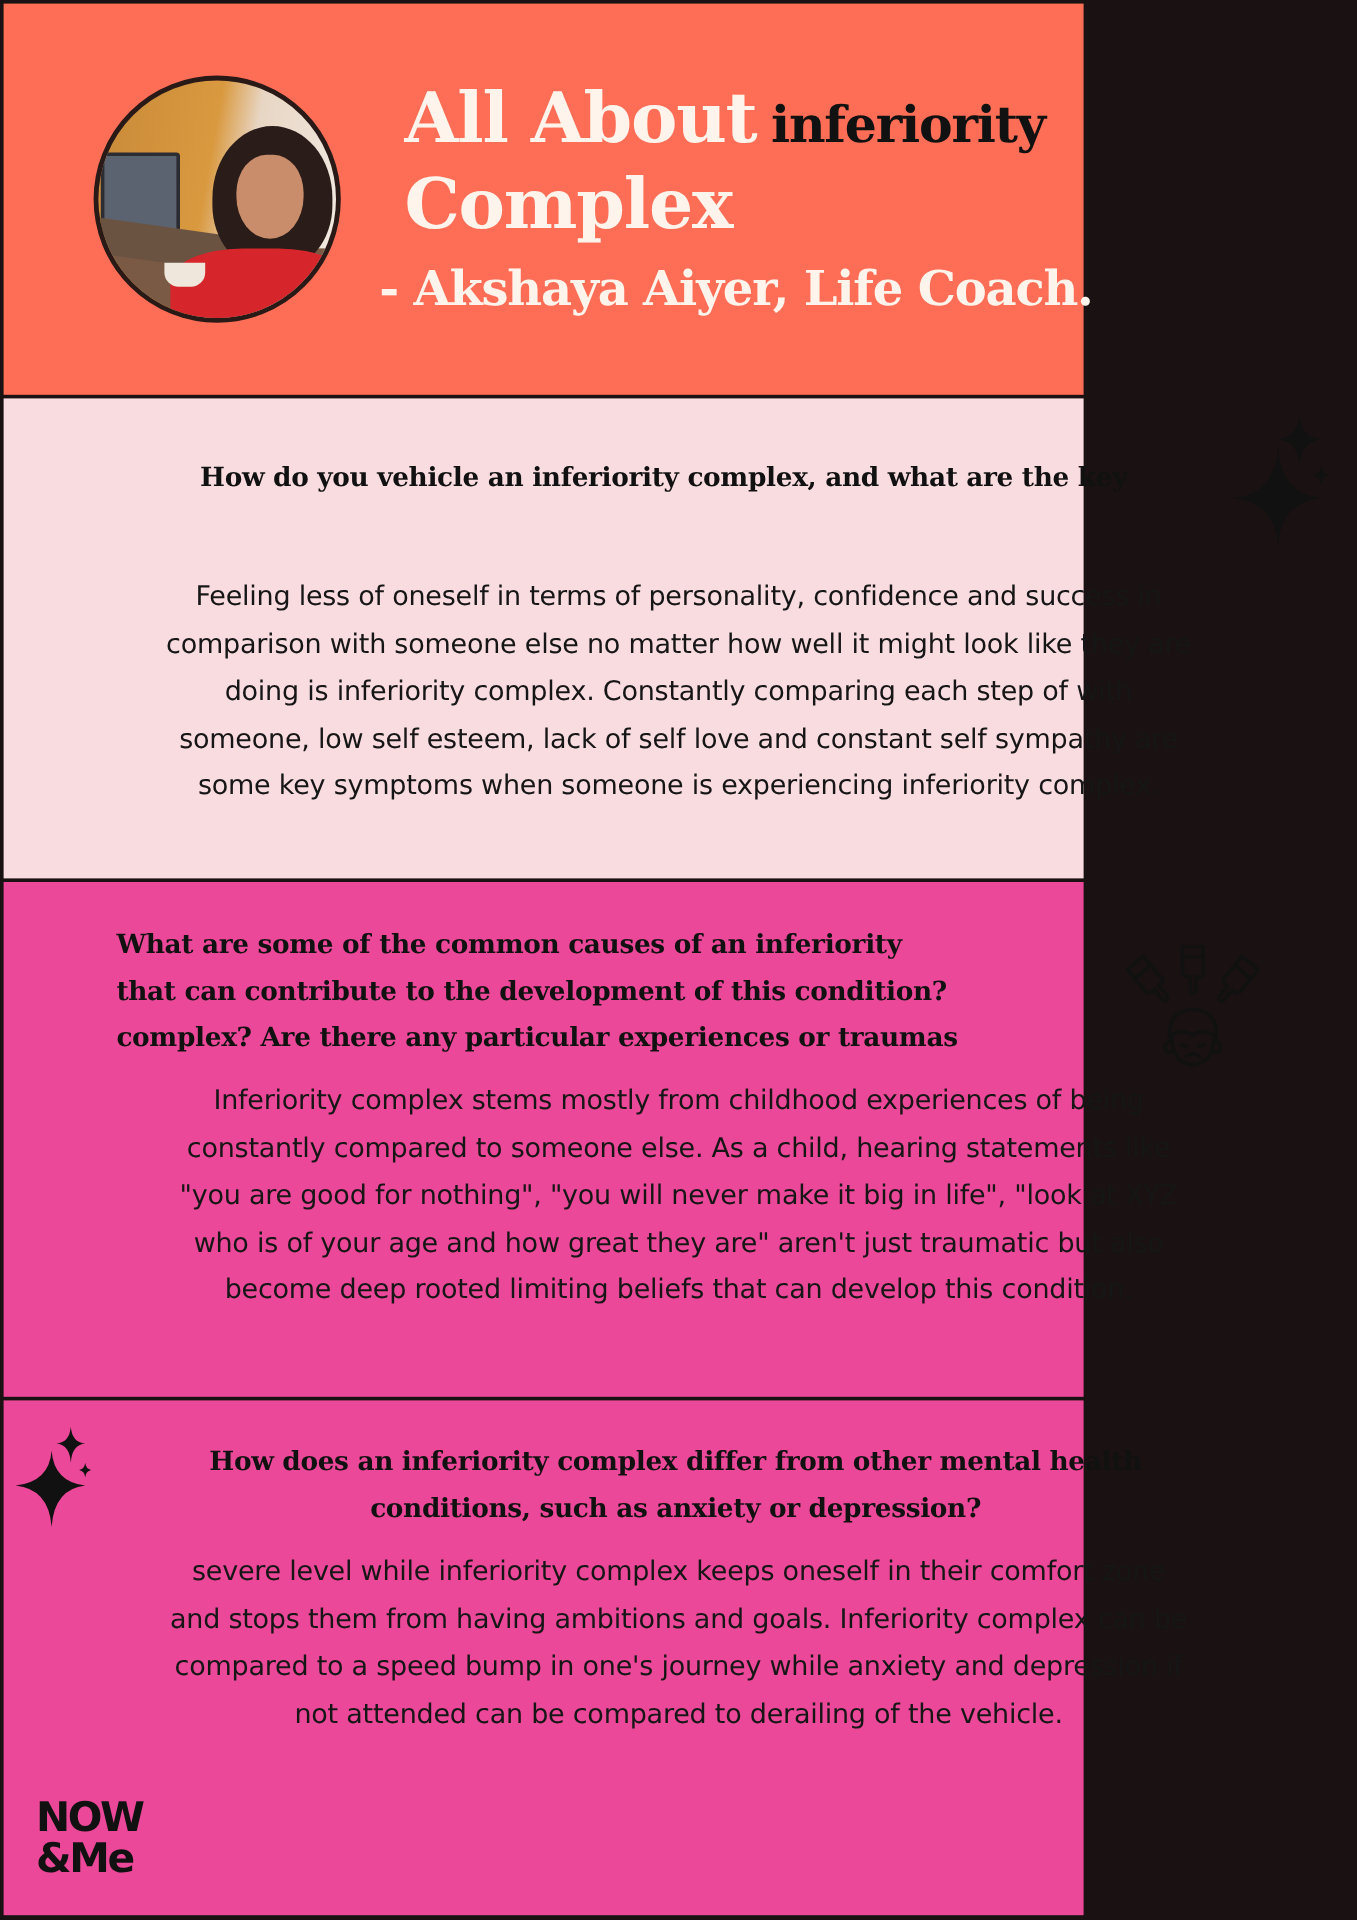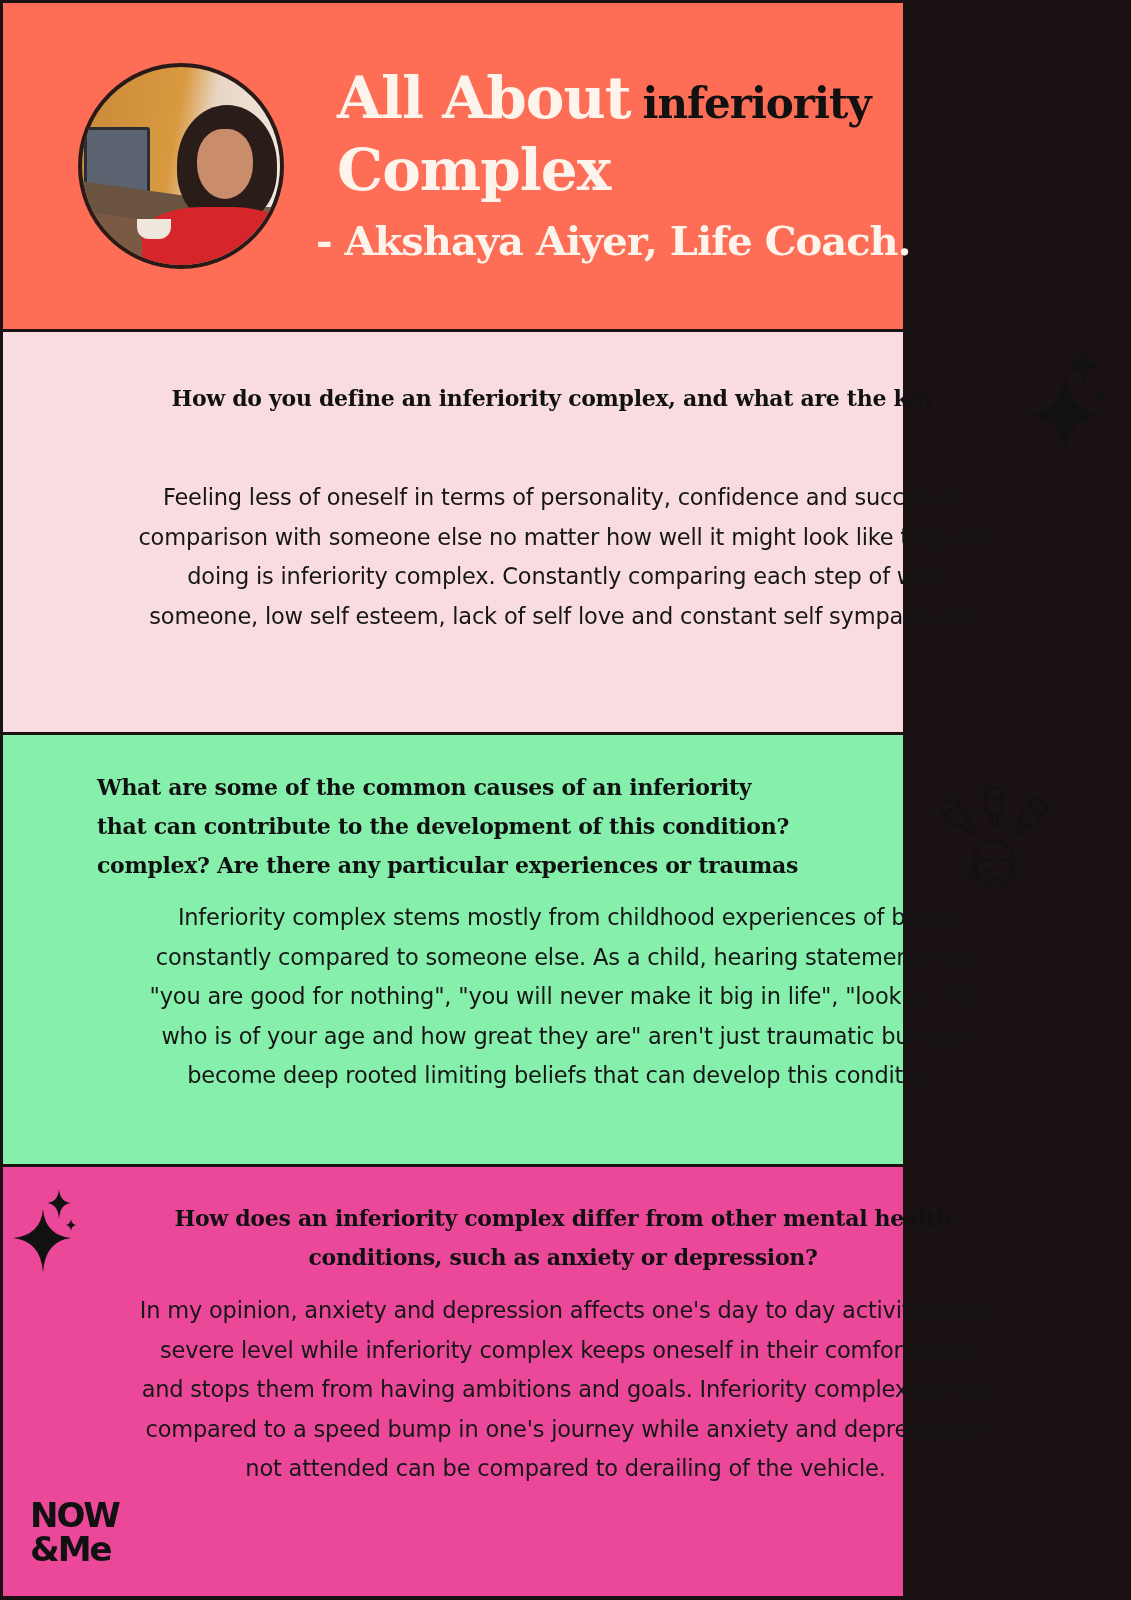--- a/index.html
+++ b/index.html
@@ -1,21 +1,21 @@
 <!DOCTYPE html>
 <html><head>
 <meta charset="utf-8">
 <style>
   html, body { margin: 0; padding: 0; }
   body { width: 1131px; height: 1600px; background: #1a1212; position: relative; overflow: hidden; }
   .frame { position: absolute; left: 3px; top: 3px; width: 1125px; height: 1593px; }
   .section { position: absolute; left: 0; width: 900px; box-sizing: border-box; }
   .hdr { top: 0; height: 326px; background: #fe6e56; }
   .s1 { top: 329px; height: 400px; background: #f9dce0; }
-  .s2 { top: 732px; height: 429px; background: #86efac; }
+  .s2 { top: 732px; height: 429px; background: #ec4899; }
   .s3 { top: 1164px; height: 429px; background: #ec4899; }
 
   .avatar { position: absolute; left: 75px; top: 60px; width: 206px; height: 206px; border-radius: 50%;
     border: 4px solid #2a1a17; box-sizing: border-box; overflow: hidden;
     background: linear-gradient(100deg, #c98a3a 0%, #d9993f 45%, #e8d6c4 60%, #f2ebe4 100%); }
   .avatar .laptop { position: absolute; left: 2px; top: 60px; width: 60px; height: 62px; background: #5b6370; border: 3px solid #2c2c33; border-radius: 3px; }
   .avatar .laptop-base { position: absolute; left: 0; top: 122px; width: 110px; height: 30px; background: #6b5342; transform: skewY(8deg); }
   .avatar .table { position: absolute; left: 0; top: 140px; width: 206px; height: 70px; background: #7a5a44; }
   .avatar .hair { position: absolute; left: 95px; top: 38px; width: 100px; height: 120px; background: #2a1c18; border-radius: 50% 50% 45% 45%; }
   .avatar .face { position: absolute; left: 115px; top: 62px; width: 56px; height: 70px; background: #c98d6c; border-radius: 45% 45% 50% 50%; }
@@ -66,27 +66,28 @@
     <div class="subtitle">- Akshaya Aiyer, Life Coach.</div>
   </div>
 
   <div class="section s1">
     <svg class="sparkle" style="left:1020px;top:10px" width="100" height="112" viewBox="0 0 100 112">
       <path d="M42 32 Q45 70 78 73 Q45 76 42 112 Q39 76 4 73 Q39 70 42 32Z" fill="#111"></path>
       <path d="M60 4 Q61 22 78 24 Q61 26 60 46 Q59 26 42 24 Q59 22 60 4Z" fill="#111"></path>
       <path d="M78 46 Q78.5 53 85 54 Q78.5 55 78 62 Q77.5 55 71 54 Q77.5 53 78 46Z" fill="#111"></path>
     </svg>
     <div class="q">
-      <span class="line">How do you define an inferiority complex, and what are the key</span>
+      <span class="line">How do you vehicle an inferiority complex, and what are the key</span>
     </div>
     <div class="a">
       <span class="line">Feeling less of oneself in terms of personality, confidence and success in</span>
       <span class="line">comparison with someone else no matter how well it might look like they are</span>
       <span class="line">doing is inferiority complex. Constantly comparing each step of with</span>
       <span class="line">someone, low self esteem, lack of self love and constant self sympathy are</span>
+      <span class="line">some key symptoms when someone is experiencing inferiority complex.</span>
     </div>
   </div>
 
   <div class="section s2">
     <svg class="blame-icon" viewBox="0 0 120 110" fill="none" stroke="#111" stroke-width="3" stroke-linejoin="round" stroke-linecap="round">
 
       <g transform="translate(22,30) rotate(-40)">
         <rect x="-9" y="-18" width="18" height="10" rx="1"></rect>
         <path d="M-9 -8 L-9 6 Q-9 10 -4 10 L-2 10 L-2 22 Q0 26 3 22 L3 10 L7 10 Q10 8 9 4 L9 -8"></path>
       </g>
@@ -128,21 +129,20 @@
     <svg class="sparkle" style="left:8px;top:22px" width="72" height="84" viewBox="0 0 72 84">
       <path d="M32 20 Q34 46 60 49 Q34 52 32 84 Q30 52 2 49 Q30 46 32 20Z" fill="#111"></path>
       <path d="M48 0 Q49 13 60 14 Q49 15 48 30 Q47 15 36 14 Q47 13 48 0Z" fill="#111"></path>
       <path d="M60 30 Q60.4 35 65 36 Q60.4 37 60 42 Q59.6 37 55 36 Q59.6 35 60 30Z" fill="#111"></path>
     </svg>
     <div class="q">
       <span class="line">How does an inferiority complex differ from other mental health</span>
       <span class="line">conditions, such as anxiety or depression?</span>
     </div>
     <div class="a">
-      <span class="line">In my opinion, anxiety and depression affects one's day to day activities to a</span>
       <span class="line">severe level while inferiority complex keeps oneself in their comfort zone</span>
       <span class="line">and stops them from having ambitions and goals. Inferiority complex can be</span>
       <span class="line">compared to a speed bump in one's journey while anxiety and depression if</span>
       <span class="line">not attended can be compared to derailing of the vehicle.</span>
     </div>
     <div class="logo">
       <span>NOW</span>
       <span>&amp;Me</span>
     </div>
   </div>

